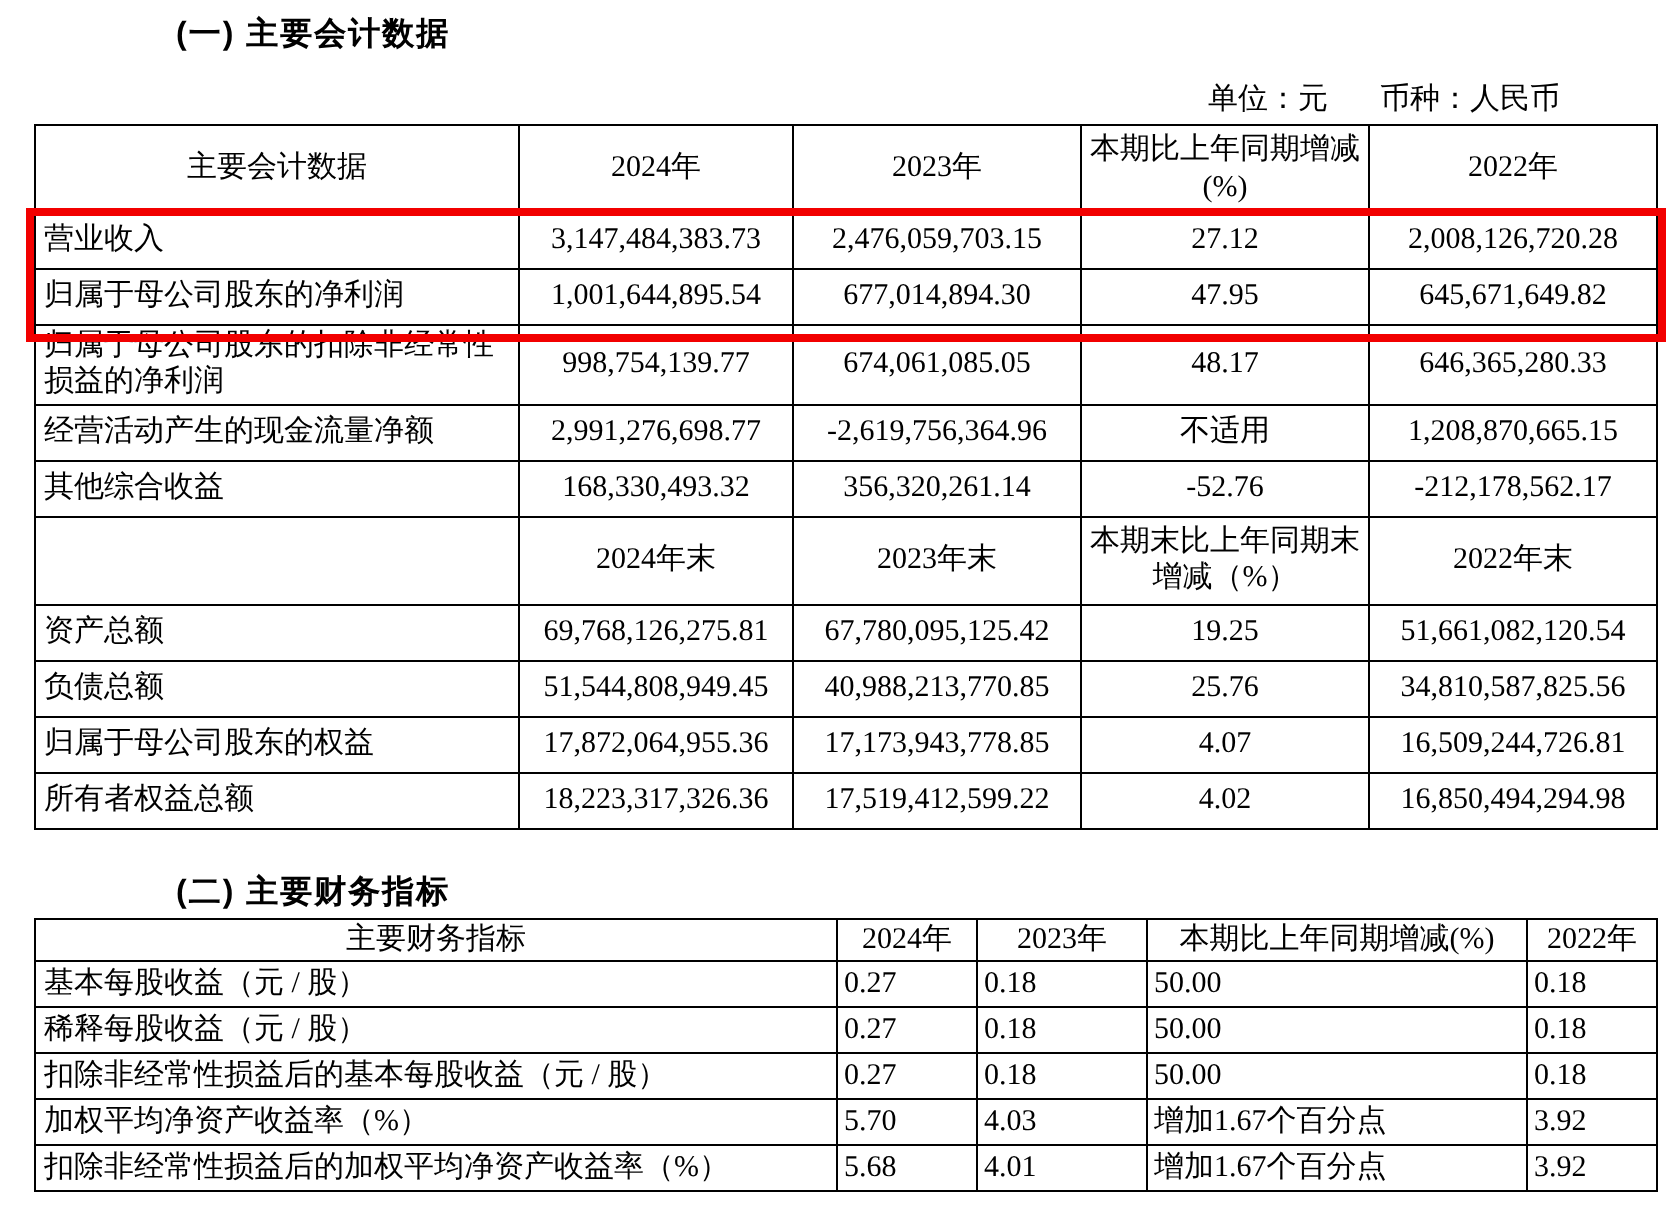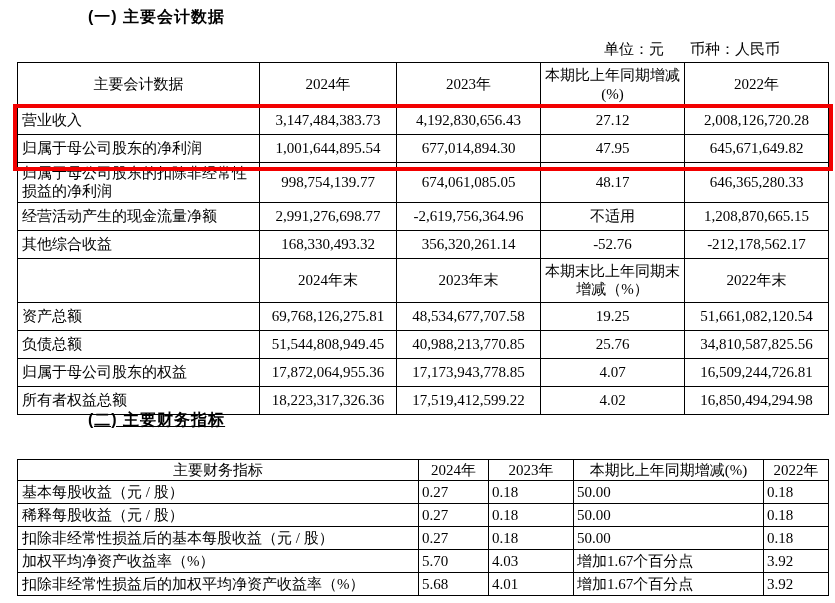--- a/index.html
+++ b/index.html
@@ -7,21 +7,21 @@
     width:835px;height:603px;position:relative;background:#ffffff;
     font-family:"Liberation Serif","DejaVu Serif",serif;
     color:#000;overflow:hidden;
   }
   .sec-title{
     position:absolute;left:56px;
     font-family:"Liberation Sans","DejaVu Sans",sans-serif;
     font-weight:bold;font-size:16px;letter-spacing:1px;white-space:nowrap;margin-left:32px;
   }
   #sec1{top:7px;}
-  #sec2{top:410px;text-decoration:underline;}
+  #sec2{top:436px;}
   .unitline{
     position:absolute;top:40px;right:55px;
     display:flex;gap:26px;font-size:15px;white-space:nowrap;
   }
   table{
     position:absolute;left:17px;border-collapse:collapse;table-layout:fixed;
     font-size:15px;
   }
   #t1{top:62px;width:811px;}
   #t2{top:459px;width:811px;}
@@ -66,21 +66,21 @@
       <th class="c">2024年</th>
       <th class="c">2023年</th>
       <th class="c">本期比上年同期增减(%)</th>
       <th class="c">2022年</th>
     </tr>
   </tbody>
   <tbody>
       <tr class="bd">
         <td class="l">营业收入</td>
         <td class="c">3,147,484,383.73</td>
-        <td class="c">4,192,830,656.43</td>
+        <td class="c">2,476,059,703.15</td>
         <td class="c">27.12</td>
         <td class="c">2,008,126,720.28</td>
       </tr>
       <tr class="bd">
         <td class="l">归属于母公司股东的净利润</td>
         <td class="c">1,001,644,895.54</td>
         <td class="c">677,014,894.30</td>
         <td class="c">47.95</td>
         <td class="c">645,671,649.82</td>
       </tr>
@@ -112,21 +112,21 @@
       <th class="c">2024年末</th>
       <th class="c">2023年末</th>
       <th class="c">本期末比上年同期末增减（%）</th>
       <th class="c">2022年末</th>
     </tr>
   </tbody>
   <tbody>
       <tr class="bd">
         <td class="l">资产总额</td>
         <td class="c">69,768,126,275.81</td>
-        <td class="c">48,534,677,707.58</td>
+        <td class="c">67,780,095,125.42</td>
         <td class="c">19.25</td>
         <td class="c">51,661,082,120.54</td>
       </tr>
       <tr class="bd">
         <td class="l">负债总额</td>
         <td class="c">51,544,808,949.45</td>
         <td class="c">40,988,213,770.85</td>
         <td class="c">25.76</td>
         <td class="c">34,810,587,825.56</td>
       </tr>

